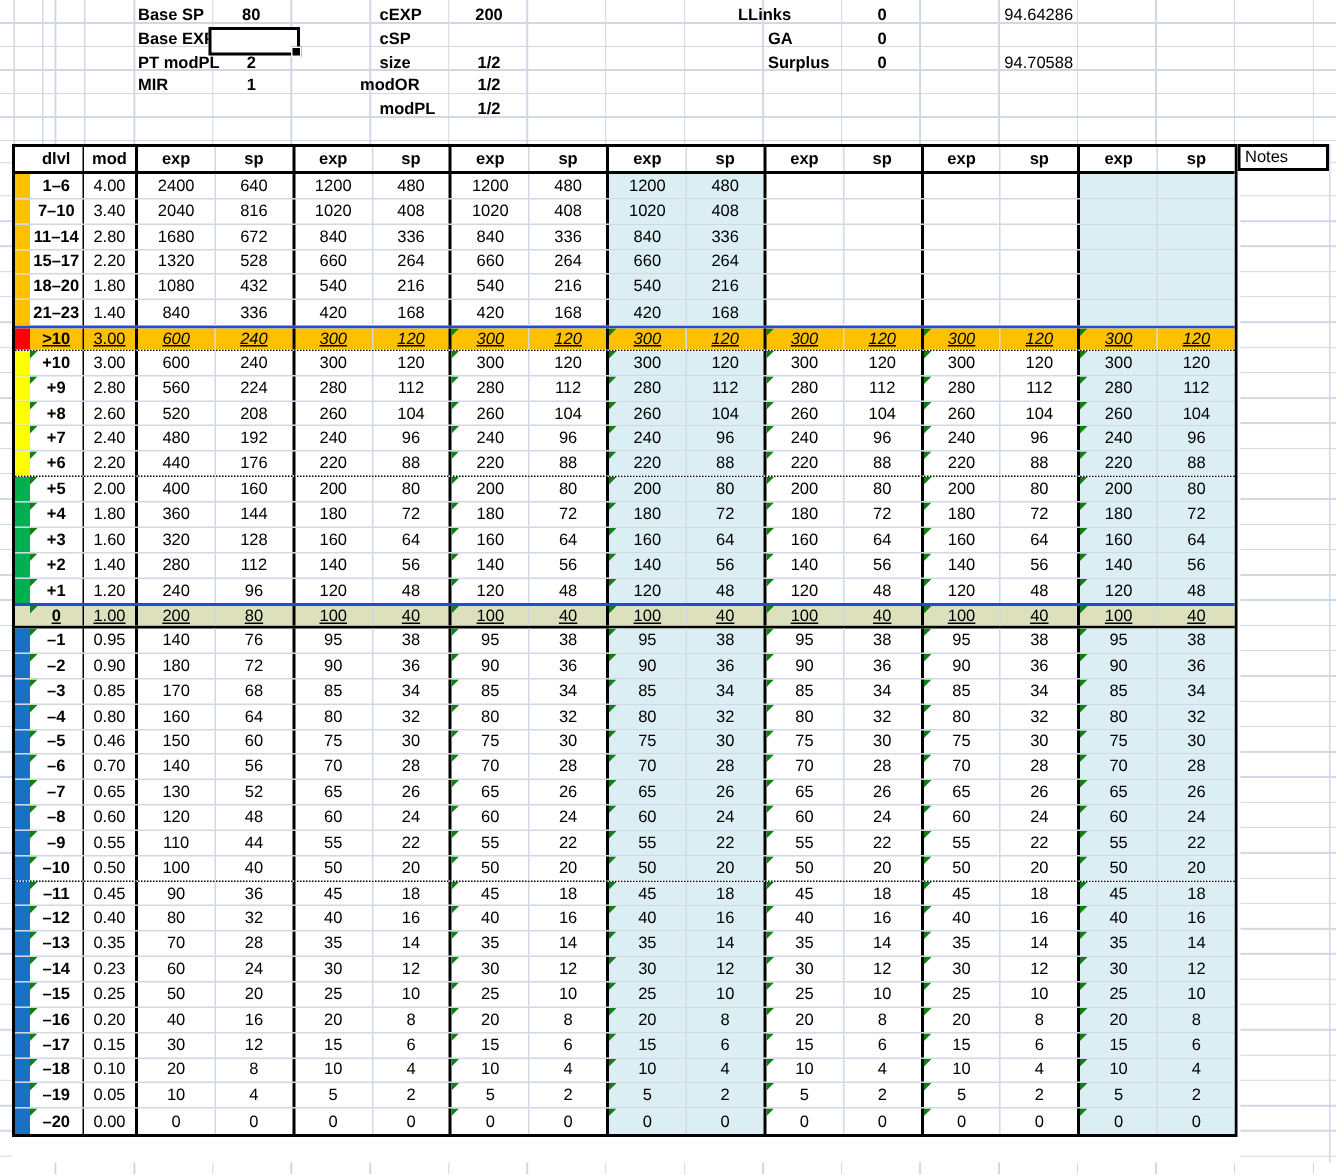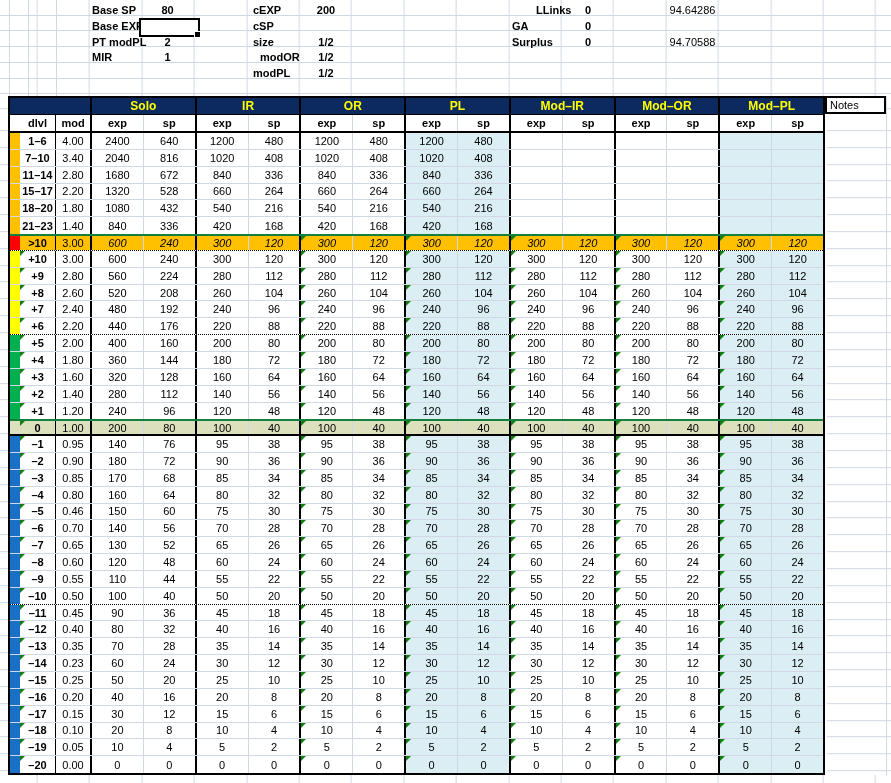--- a/index.html
+++ b/index.html
@@ -33,21 +33,21 @@
           border:2px solid #000;background:#fff;}
   .hrow{display:flex;height:17px;box-sizing:border-box;background:#0C2A5E;border-bottom:1px solid #000;}
   .hcorner{flex:0 0 80px;}
   .hgroup{flex:2;display:flex;align-items:center;justify-content:center;color:#FFFF00;
           font-weight:700;font-size:12px;border-left:2px solid #000;box-sizing:border-box;}
   .shrow{display:flex;height:18px;box-sizing:border-box;background:#fff;border-bottom:2px solid #000;}
   .trow{display:flex;height:16.85px;box-sizing:border-box;border-bottom:1px solid #D0D7E5;}
   .bbn{border-bottom:none;}
   .bbd{border-bottom:1px dotted #000;}
   .bbs{border-bottom:2px solid #000;}
-  .bts{border-top:2px solid #15803d;}
+  .bts{border-top:2px solid #1d4ed8;text-decoration:underline;}
   .c{position:relative;display:flex;align-items:center;justify-content:center;
      font-size:11px;box-sizing:border-box;overflow:hidden;white-space:nowrap;}
   .bar{flex:0 0 10px;}
   .dlvl{flex:0 0 35px;font-weight:700;}
   .mod{flex:0 0 35px;border-left:1px solid #000;}
   .v{flex:1;}
   .blt{border-left:2px solid #000;}
   .blg{border-left:1px solid #D0D7E5;}
   .sh{font-weight:700;}
   .it{font-style:italic;}
@@ -81,45 +81,35 @@
   <div class="lbl" style="left:92px;top:35px">PT modPL</div>
   <div class="val" style="left:140px;top:35px;width:55px">2</div>
   <div class="lbl" style="left:92px;top:50px">MIR</div>
   <div class="val" style="left:140px;top:50px;width:55px">1</div>
 
   <div class="lbl" style="left:253px;top:3px">cEXP</div>
   <div class="val" style="left:300px;top:3px;width:52px">200</div>
   <div class="lbl" style="left:253px;top:19px">cSP</div>
   <div class="lbl" style="left:253px;top:35px">size</div>
   <div class="val" style="left:300px;top:35px;width:52px">1/2</div>
-  <div class="lbl" style="left:260px;top:50px">modOR</div>
+  <div class="lbl" style="left:240px;top:50px">modOR</div>
   <div class="val" style="left:300px;top:50px;width:52px">1/2</div>
   <div class="lbl" style="left:253px;top:66px">modPL</div>
   <div class="val" style="left:300px;top:66px;width:52px">1/2</div>
 
-  <div class="lbl" style="left:536px;top:3px">LLinks</div>
+  <div class="lbl" style="left:492px;top:3px">LLinks</div>
   <div class="val" style="left:562px;top:3px;width:52px">0</div>
   <div class="vnum" style="left:660px;top:3px;width:65px">94.64286</div>
   <div class="lbl" style="left:512px;top:19px">GA</div>
   <div class="val" style="left:562px;top:19px;width:52px">0</div>
   <div class="lbl" style="left:512px;top:35px">Surplus</div>
   <div class="val" style="left:562px;top:35px;width:52px">0</div>
   <div class="vnum" style="left:660px;top:35px;width:65px">94.70588</div>
 
   <div class="xtable" id="tbl-rows">
-      <div class="hrow">
-        <div class="hcorner"></div>
-        <div class="hgroup">Solo</div>
-        <div class="hgroup">IR</div>
-        <div class="hgroup">OR</div>
-        <div class="hgroup">PL</div>
-        <div class="hgroup">Mod–IR</div>
-        <div class="hgroup">Mod–OR</div>
-        <div class="hgroup">Mod–PL</div>
-      </div>
       <div class="shrow">
         <div class="c bar"></div>
         <div class="c dlvl sh">dlvl</div>
         <div class="c mod sh" style="font-weight: 700;">mod</div>
         <div class="c v sh blt">exp</div>
         <div class="c v sh blg">sp</div>
         <div class="c v sh blt">exp</div>
         <div class="c v sh blg">sp</div>
         <div class="c v sh blt">exp</div>
         <div class="c v sh blg">sp</div>

